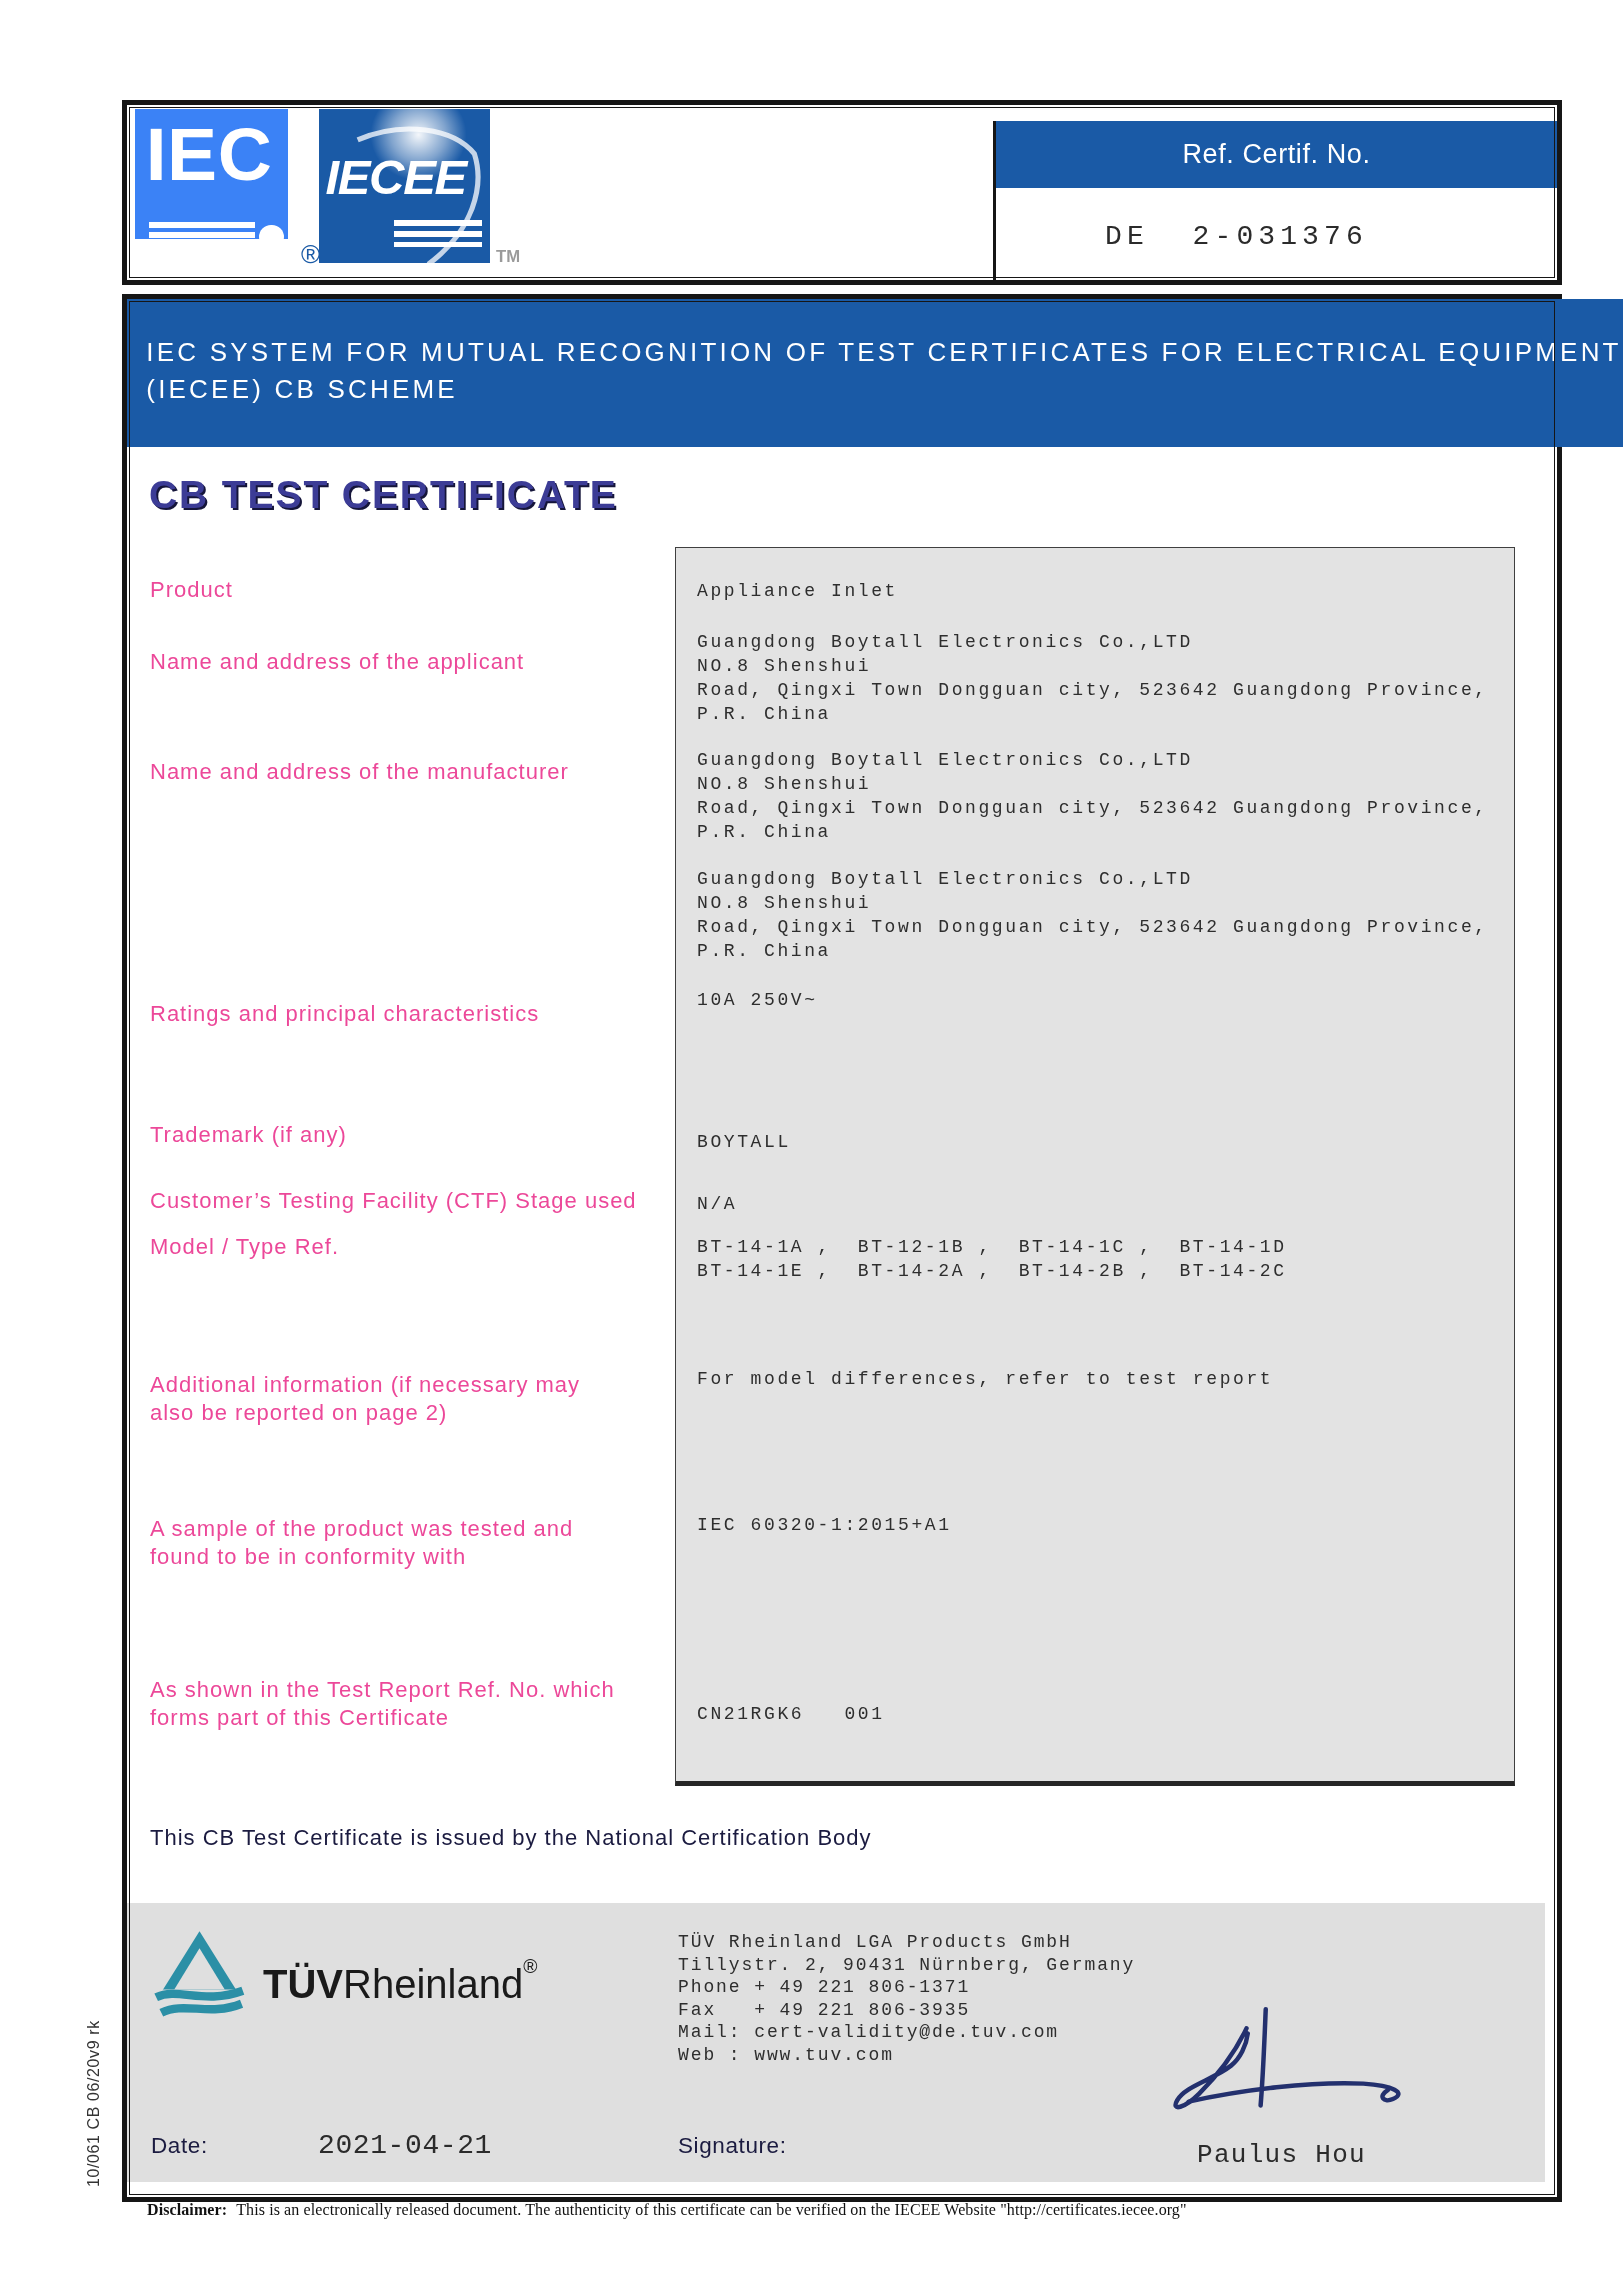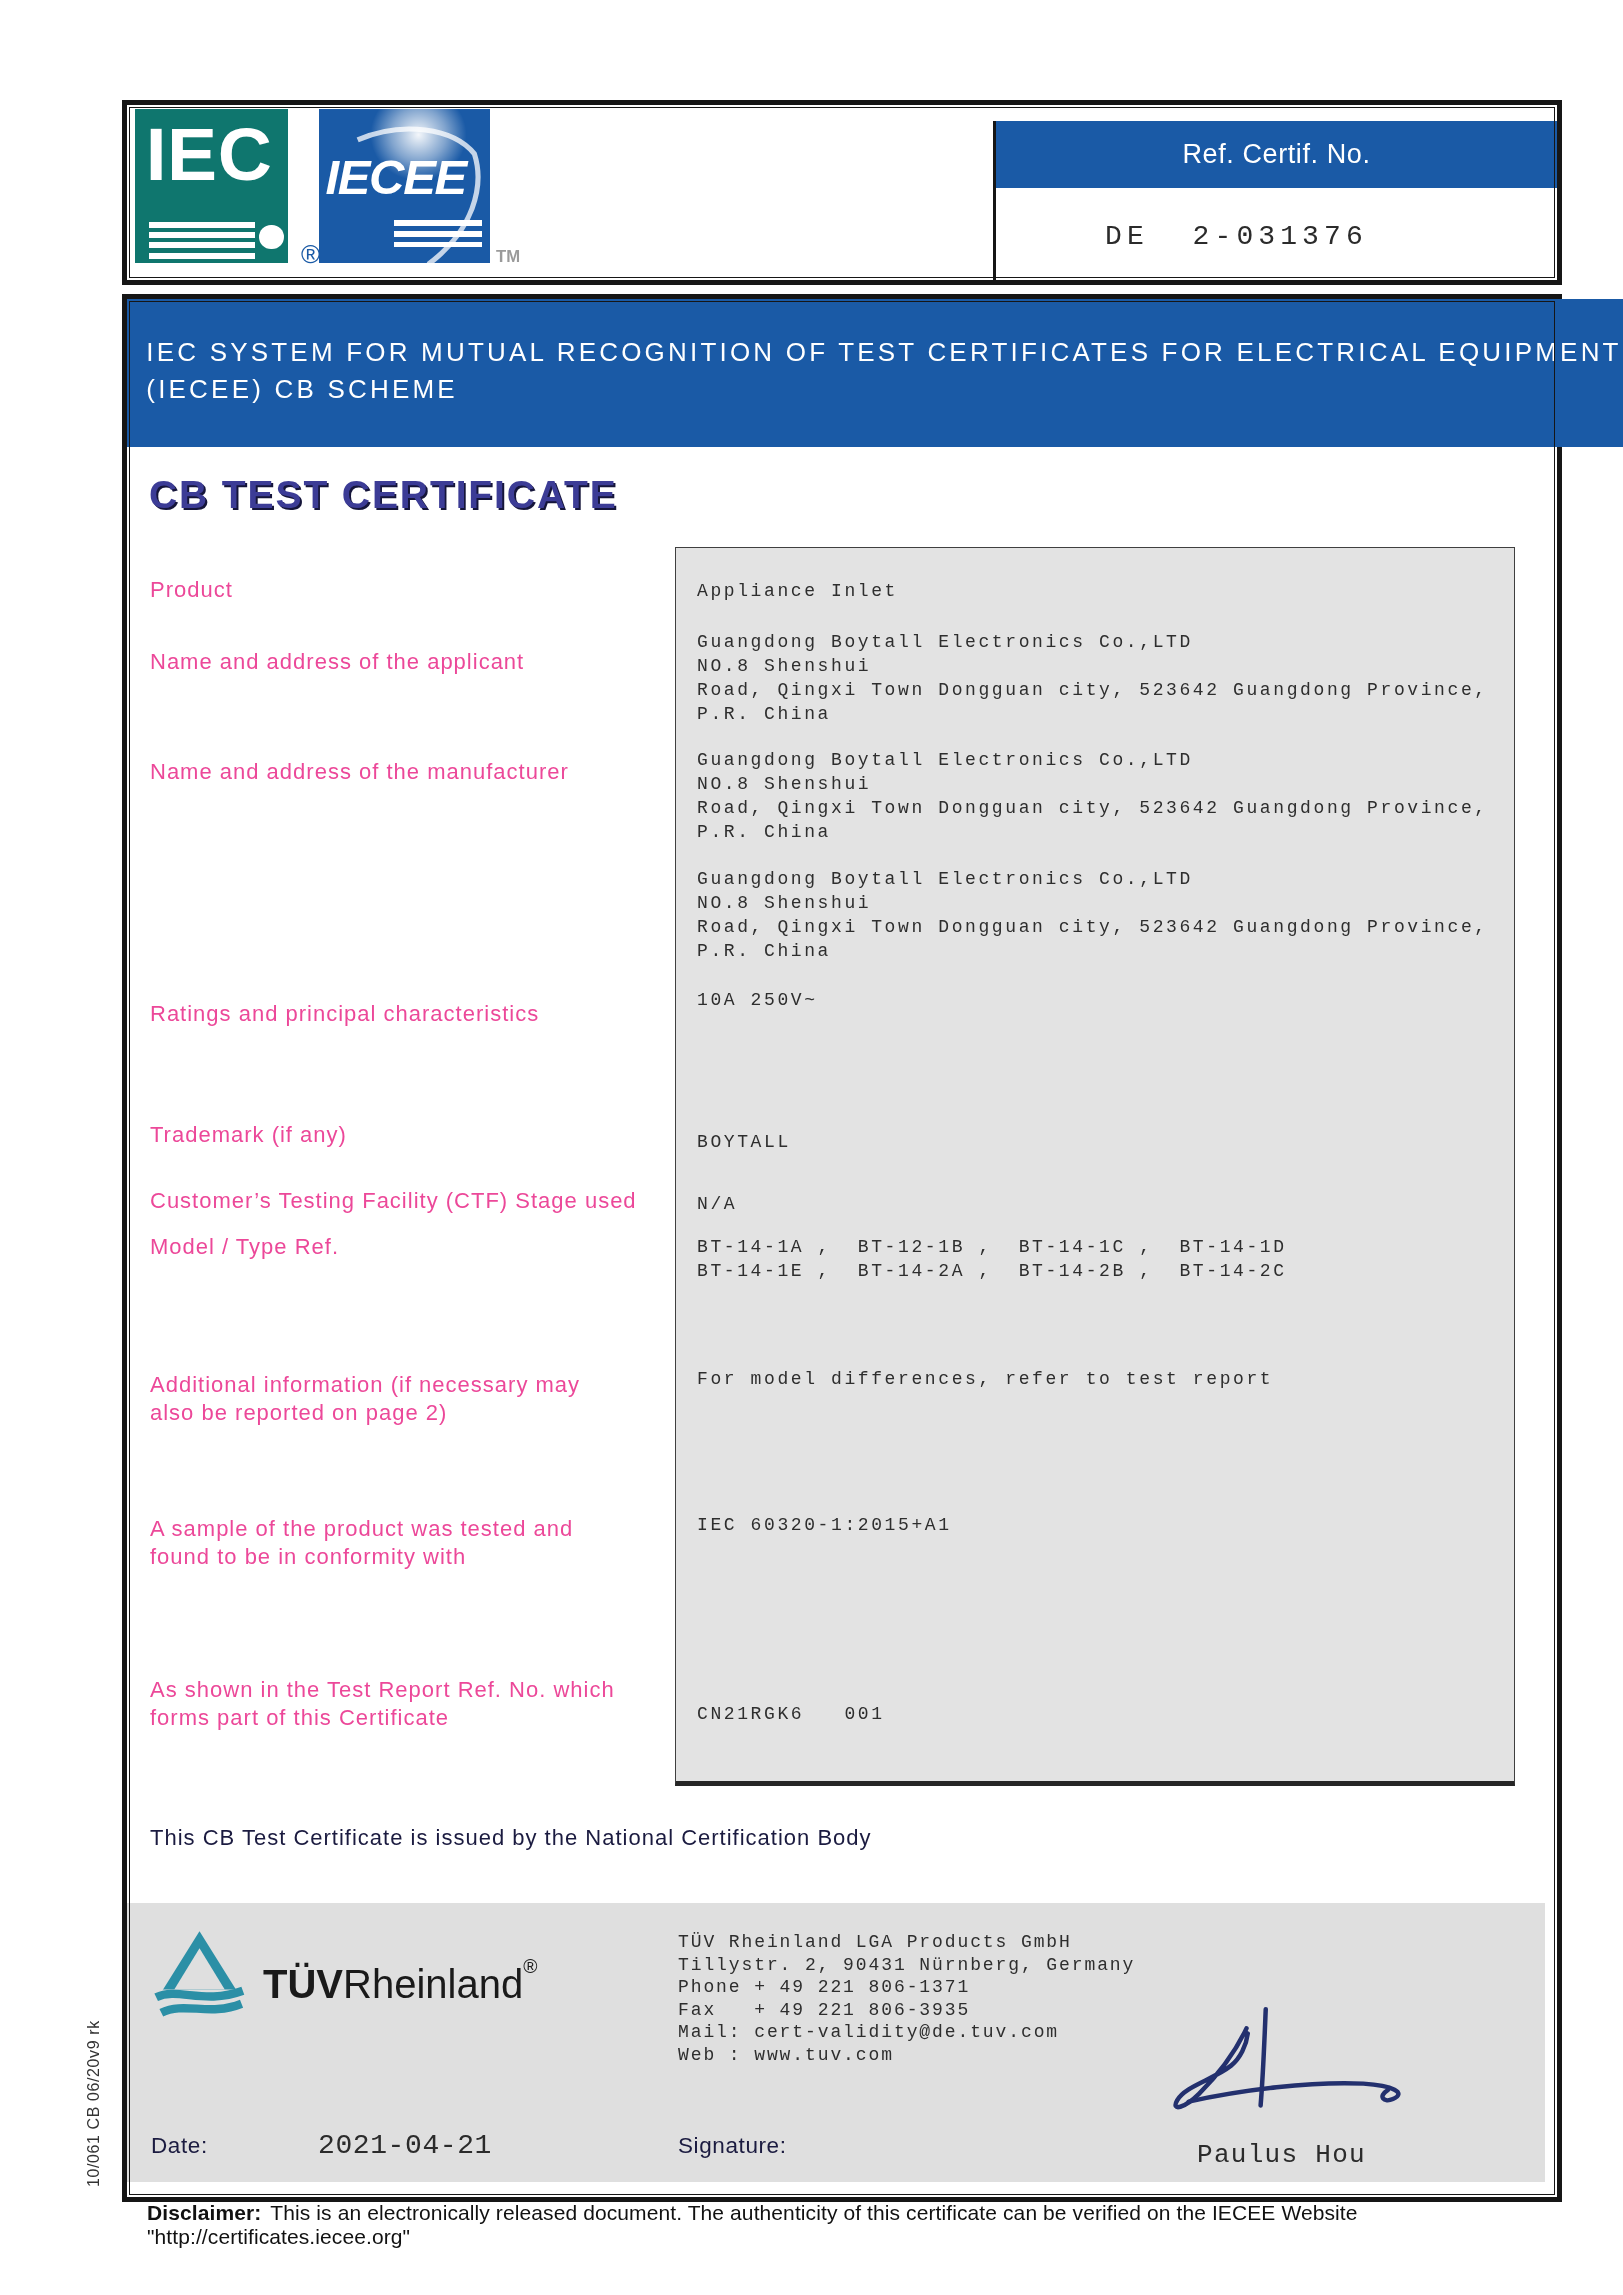--- a/index.html
+++ b/index.html
@@ -4,21 +4,21 @@
 <style>
   html,body{margin:0;padding:0;background:#ffffff;}
   .page{position:relative;width:1623px;height:2295px;background:#ffffff;overflow:hidden;
         font-family:"Liberation Sans",sans-serif;}
   
   .frame{position:absolute;border:5.8px solid #161616;background:transparent;}
   .frame::after{content:"";position:absolute;inset:1.9px;border:1.9px solid #161616;pointer-events:none;z-index:2;}
   .hbox{left:122px;top:100px;width:1430px;height:175px;}
   .mbox{left:122px;top:294px;width:1430px;height:1898px;}
   
-  .iec-logo{position:absolute;left:8.4px;top:3.9px;width:153px;height:154px;background:#0f766e;}
+  .iec-logo{position:absolute;left:8.4px;top:3.9px;width:153px;height:130px;background:#3b82f6;}
   .iec-text{position:absolute;left:10.3px;top:2.6px;color:#fff;font-size:75px;font-weight:600;letter-spacing:0.6px;}
   .iec-bars{position:absolute;left:14px;top:113px;}
   .iec-bars div{width:106px;height:5.8px;background:#fff;margin-bottom:4.5px;}
   .iec-dot{position:absolute;left:124px;top:116px;width:24.5px;height:24.5px;border-radius:50%;background:#fff;}
   .iecee-logo{position:absolute;left:192px;top:3.9px;width:171px;height:154px;background:#1a5aa6;overflow:hidden;}
   .iecee-flame{position:absolute;left:51px;top:-11.6px;width:97px;height:84px;
       background:radial-gradient(ellipse at 50% 45%,rgba(255,255,255,.95) 0%,rgba(255,255,255,.45) 40%,rgba(255,255,255,0) 70%);}
   .iecee-text{position:absolute;left:6.4px;top:40px;color:#fff;font-size:49px;font-weight:800;font-style:italic;letter-spacing:-1.3px;z-index:1;}
   .iecee-bars{position:absolute;right:7.7px;top:111px;z-index:1;}
   .iecee-bars div{width:88px;height:5.8px;background:#fff;margin-bottom:5.1px;}
@@ -53,21 +53,21 @@
   .sig-svg{position:absolute;left:1024px;top:101px;}
   .date-label{position:absolute;left:24px;top:230px;font-size:22.5px;color:#1b1b40;letter-spacing:0.6px;text-align:center;}
   .date-value{position:absolute;left:191px;top:227px;font-family:"Liberation Mono","DejaVu Sans Mono",monospace;
               font-size:28px;letter-spacing:0.6px;color:#2b2b2b;}
   .sig-label{position:absolute;left:551px;top:230px;font-size:22.5px;color:#1b1b40;letter-spacing:0.6px;}
   .signatory{position:absolute;left:1070px;top:237px;font-family:"Liberation Mono","DejaVu Sans Mono",monospace;
              font-size:26px;letter-spacing:1.3px;color:#2b2b2b;}
   
   .vcode{position:absolute;left:85px;top:2187px;transform:rotate(-90deg);transform-origin:0 0;
          font-size:16px;color:#333;letter-spacing:0.6px;white-space:nowrap;}
-  .disclaimer{position:absolute;left:147px;top:2201px;font-size:21px;color:#111;letter-spacing:0.1px;}
+  .disclaimer{position:absolute;left:147px;top:2201px;font-size:16px;color:#111;letter-spacing:0.1px;font-family:Liberation Serif, serif;}
   .disclaimer b{margin-right:9px;}
 </style>
 </head>
 <body>
 
 <div class="page">
 
   <div class="vcode">10/061 CB 06/20v9 rk</div>
 
   <div class="frame hbox">

